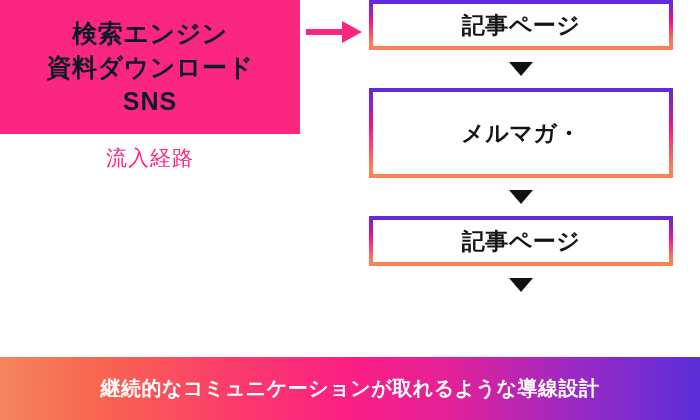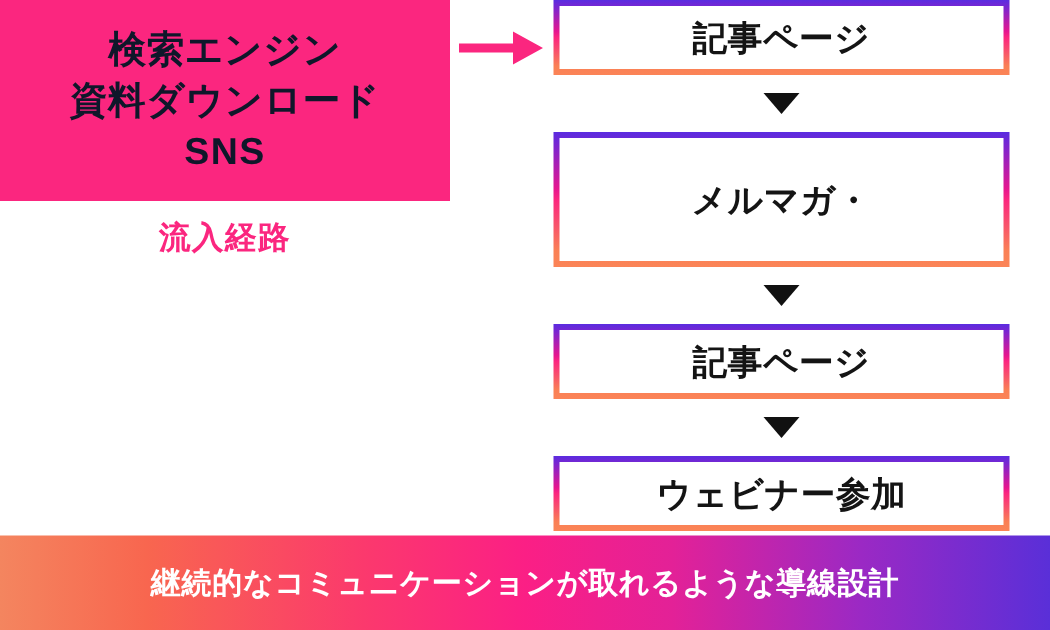--- a/index.html
+++ b/index.html
@@ -42,21 +42,21 @@
     letter-spacing: 1px;
   }
 
   #source-caption {
     position: absolute;
     left: 0;
     top: 144px;
     width: 300px;
     text-align: center;
     color: #fb267f;
-    font-weight: bold;
+    font-weight: normal;
     font-size: 21px;
     letter-spacing: 1px;
   }
 
   
   #flow-arrow {
     position: absolute;
     left: 306px;
     top: 19px;
     width: 58px;
@@ -191,23 +191,18 @@
   <div class="funnel-box single">
     <div class="funnel-box-inner">
       <div class="label">記事ページ</div>
     </div>
   </div>
 
   <div class="funnel-gap">
     <div class="tri-down"></div>
   </div>
 
-  <div class="funnel-box single">
-    <div class="funnel-box-inner">
-      <div class="label">ウェビナー参加</div>
-    </div>
-  </div>
 
 </div>
 
 <div id="bottom-banner">
   <div class="banner-text">継続的なコミュニケーションが取れるような導線設計</div>
 </div>
 
 </body></html>

